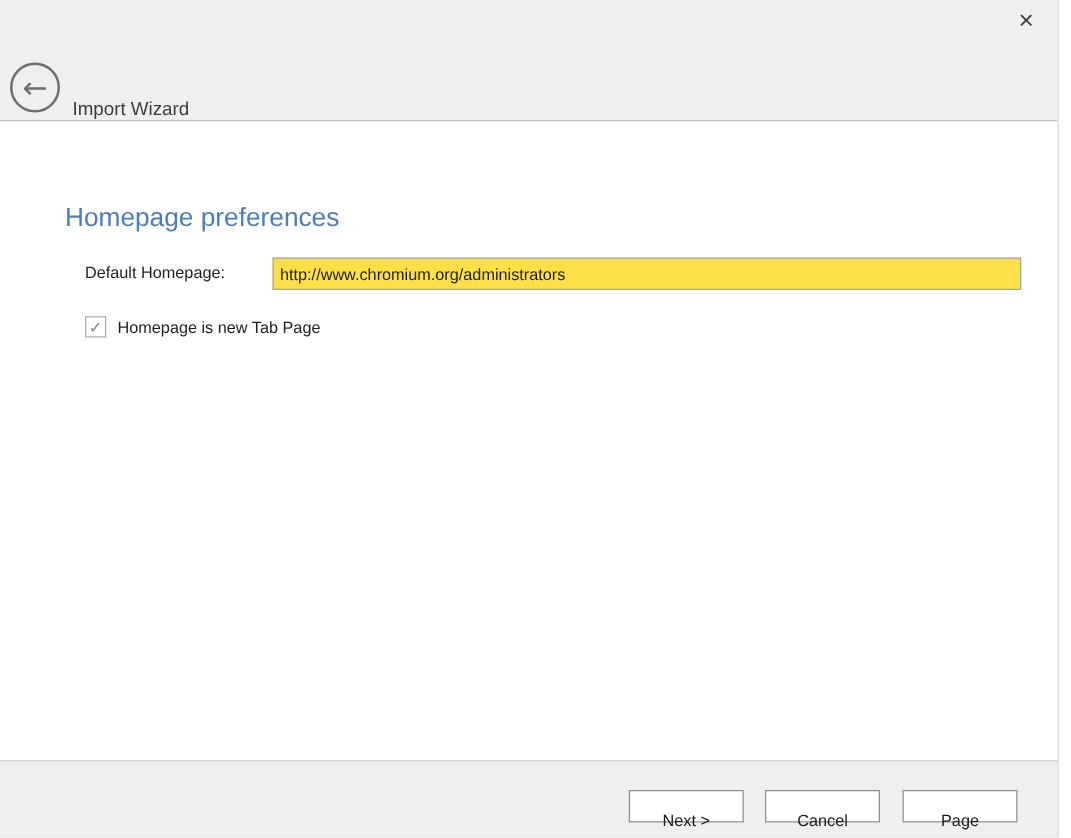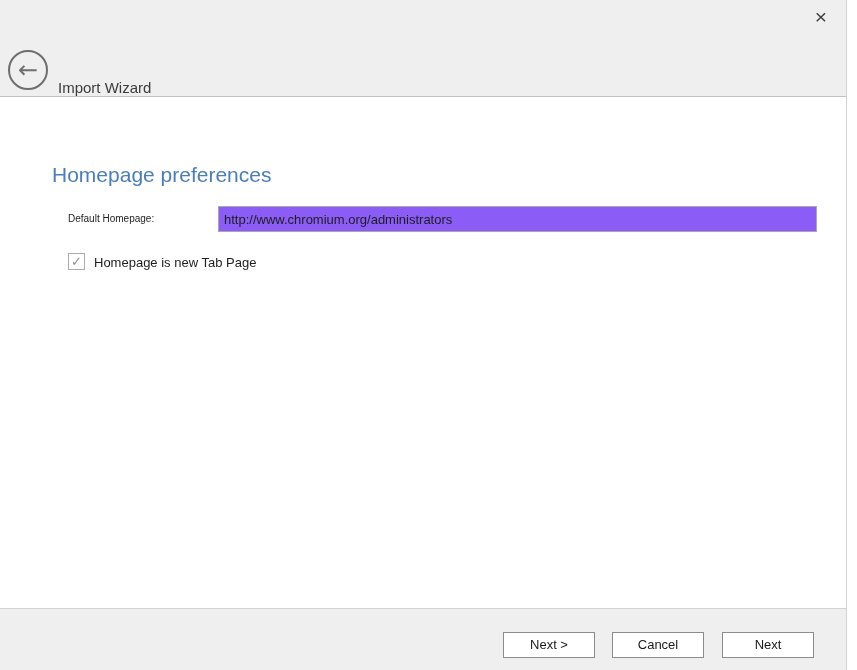--- a/index.html
+++ b/index.html
@@ -54,28 +54,28 @@
   .page-heading {
     position: absolute; left: 52px; top: 131px;
     font-size: 21px; font-weight: 400;
     color: #4a7ebb;
     white-space: nowrap;
     margin-top: 32px;
   }
   .field-label {
     position: absolute; left: 68px; top: 218px;
     transform: translateY(-50%);
-    font-size: 10px; color: #1e1e1e;
+    font-size: 13px; color: #1e1e1e;
     white-space: nowrap;
   }
   .homepage-input {
     position: absolute; left: 218px; top: 206px;
     width: 599px; height: 26px;
     border: 1px solid #a8a8a8;
-    background: #8b5cf6;
+    background: #fde047;
     font-family: "Liberation Sans", sans-serif;
     font-size: 13px; color: #1e1e1e;
     padding: 0 5px;
     outline: none;
   }
   .checkbox {
     position: absolute; left: 68px; top: 253px;
     width: 17px; height: 17px;
     border: 1px solid #ababab;
     background: #ffffff;
@@ -97,21 +97,21 @@
     border-top: 1px solid #d2d2d2;
   }
   .btn {
     position: absolute; top: 23px;
     width: 92px; height: 26px;
     background: #ffffff;
     border: 1px solid #8c8c8c;
     font-family: "Liberation Sans", sans-serif;
     font-size: 13px; color: #1a1a1a;
     line-height: 24px; text-align: center;
-    padding: 0;
+    padding: 12px;
   }
   .btn-next   { left: 503px; }
   .btn-cancel { left: 612px; }
   .btn-help   { left: 722px; }
 </style>
 </head>
 <body>
 
 <div class="dialog">
 
@@ -131,16 +131,16 @@
   <input class="homepage-input" type="text" value="http://www.chromium.org/administrators" style="">
 
   <div class="checkbox">
     <span>✓</span>
   </div>
   <div class="checkbox-label">Homepage is new Tab Page</div>
 
   <div class="footer">
     <button class="btn btn-next">Next &gt;</button>
     <button class="btn btn-cancel">Cancel</button>
-    <button class="btn btn-help">Next</button>
+    <button class="btn btn-help">Page</button>
   </div>
 
 </div>
 
 </body></html>

